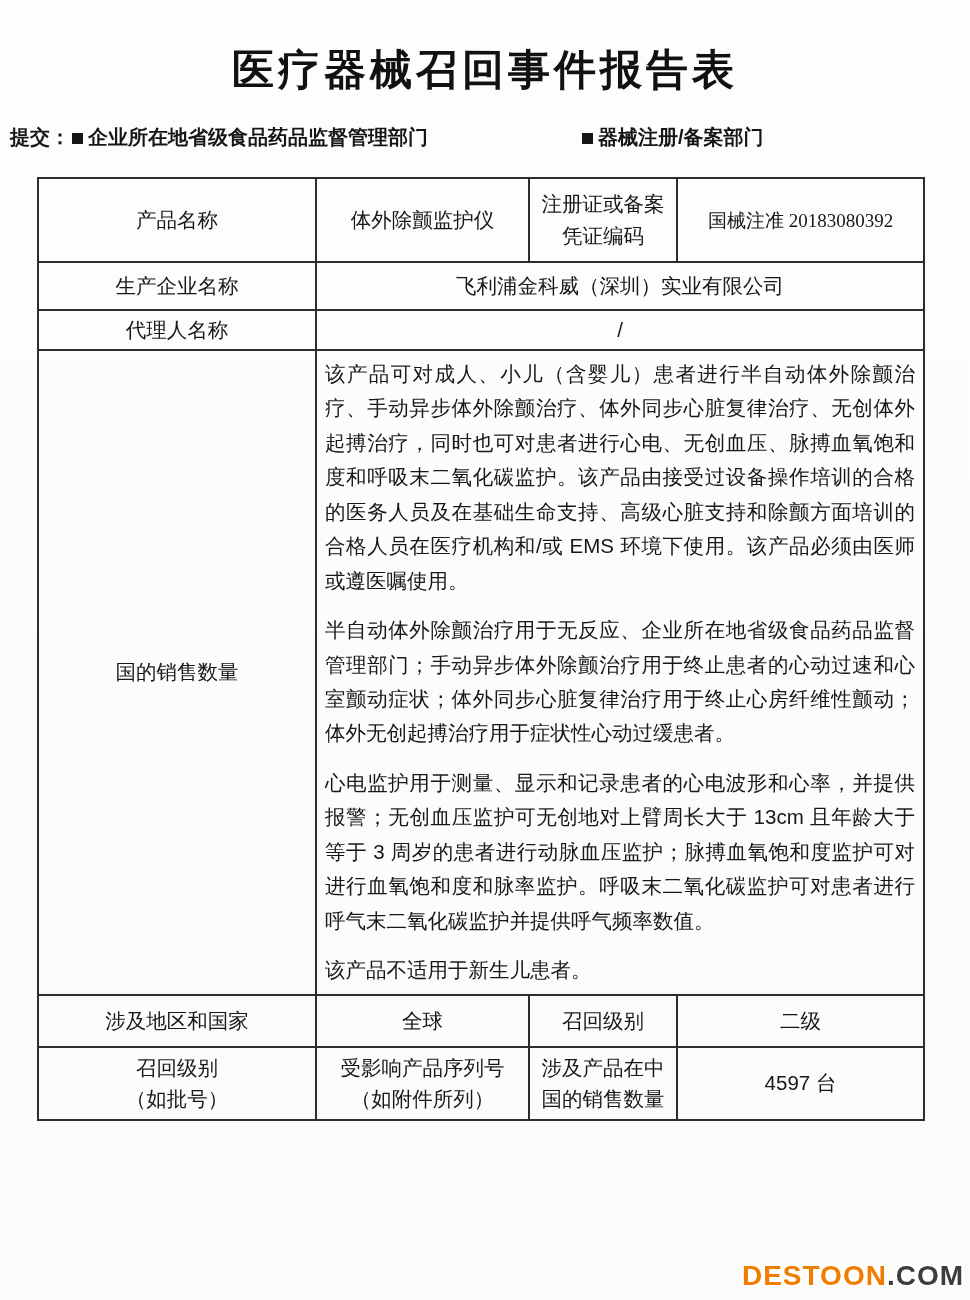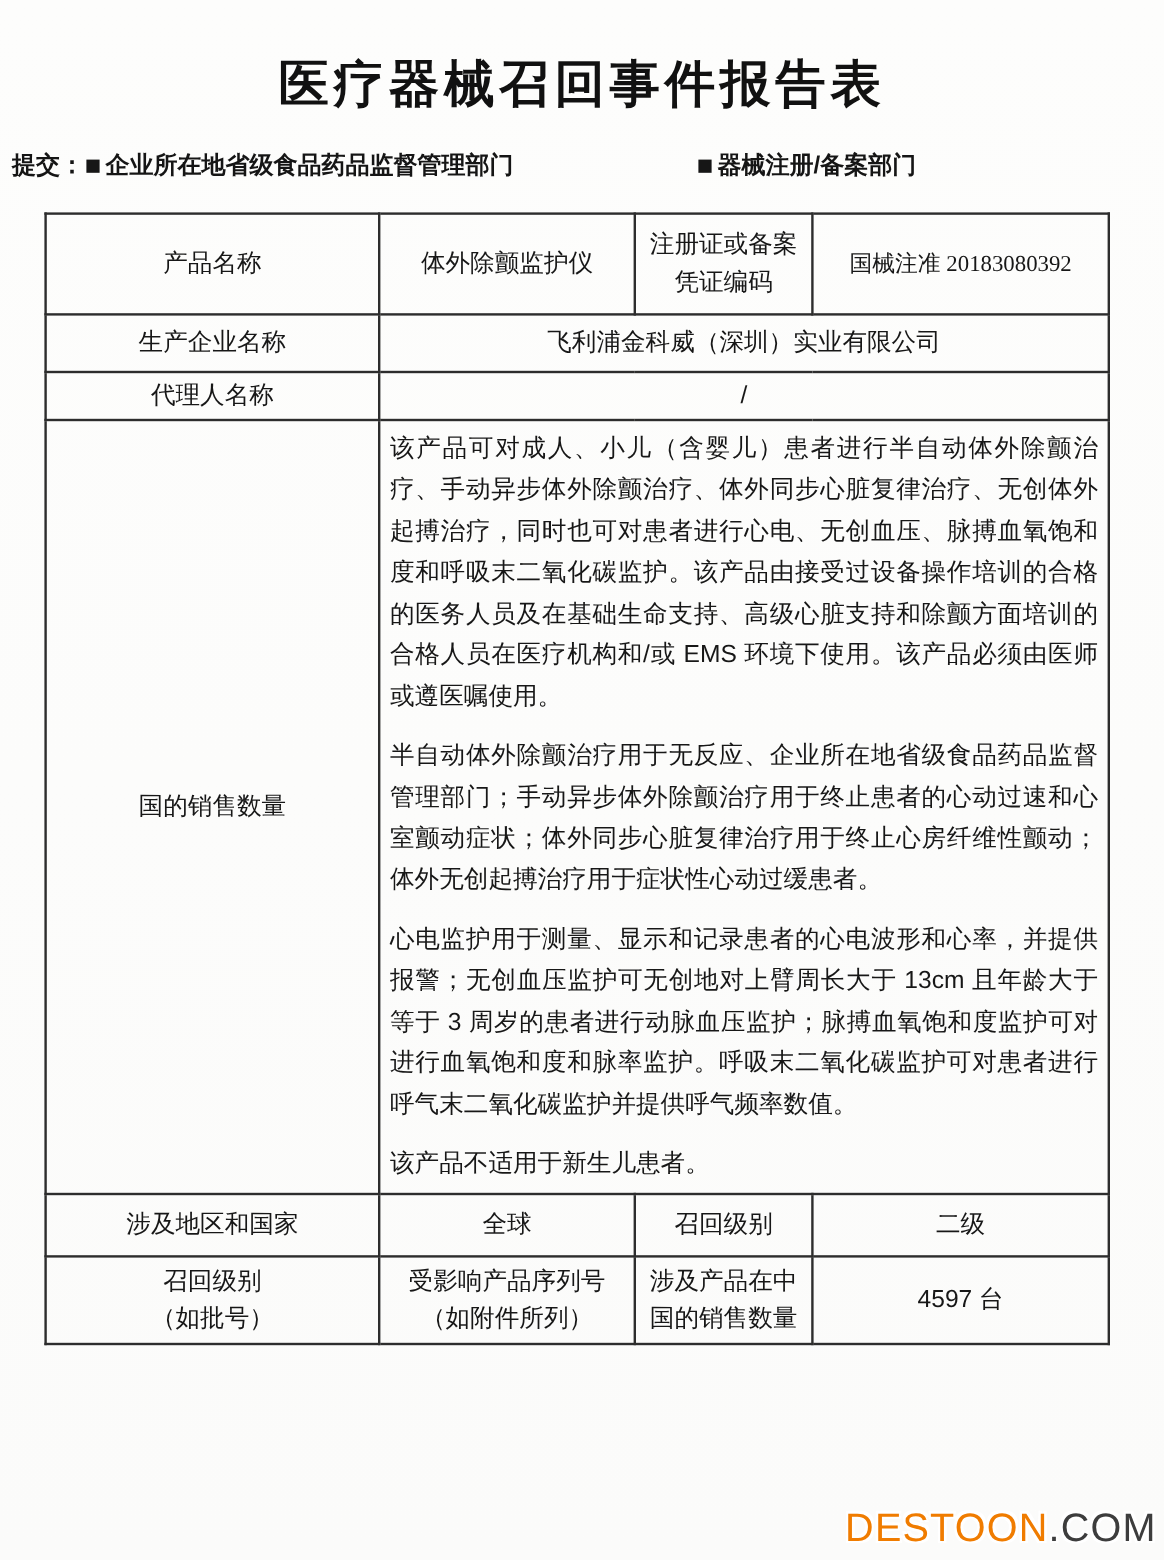--- a/index.html
+++ b/index.html
@@ -79,22 +79,22 @@
   }
   .paras p:last-child{margin-bottom:0;}
   .serif-num{
     font-family:"Liberation Serif","DejaVu Serif",serif;
     font-size:19px;
   }
   .watermark{
     position:absolute;
     right:6px;
     bottom:8px;
-    font-size:33px;
-    font-weight:400;
+    font-size:28px;
+    font-weight:700;
     letter-spacing:1px;
     white-space:nowrap;
     text-shadow:
       -2px -2px 0 #fff, 2px -2px 0 #fff,
       -2px 2px 0 #fff, 2px 2px 0 #fff,
       0 0 5px #fff;
   }
   .wm-brand{color:#f07c00;}
   .wm-suffix{color:#3d3d3d;}
 </style>

